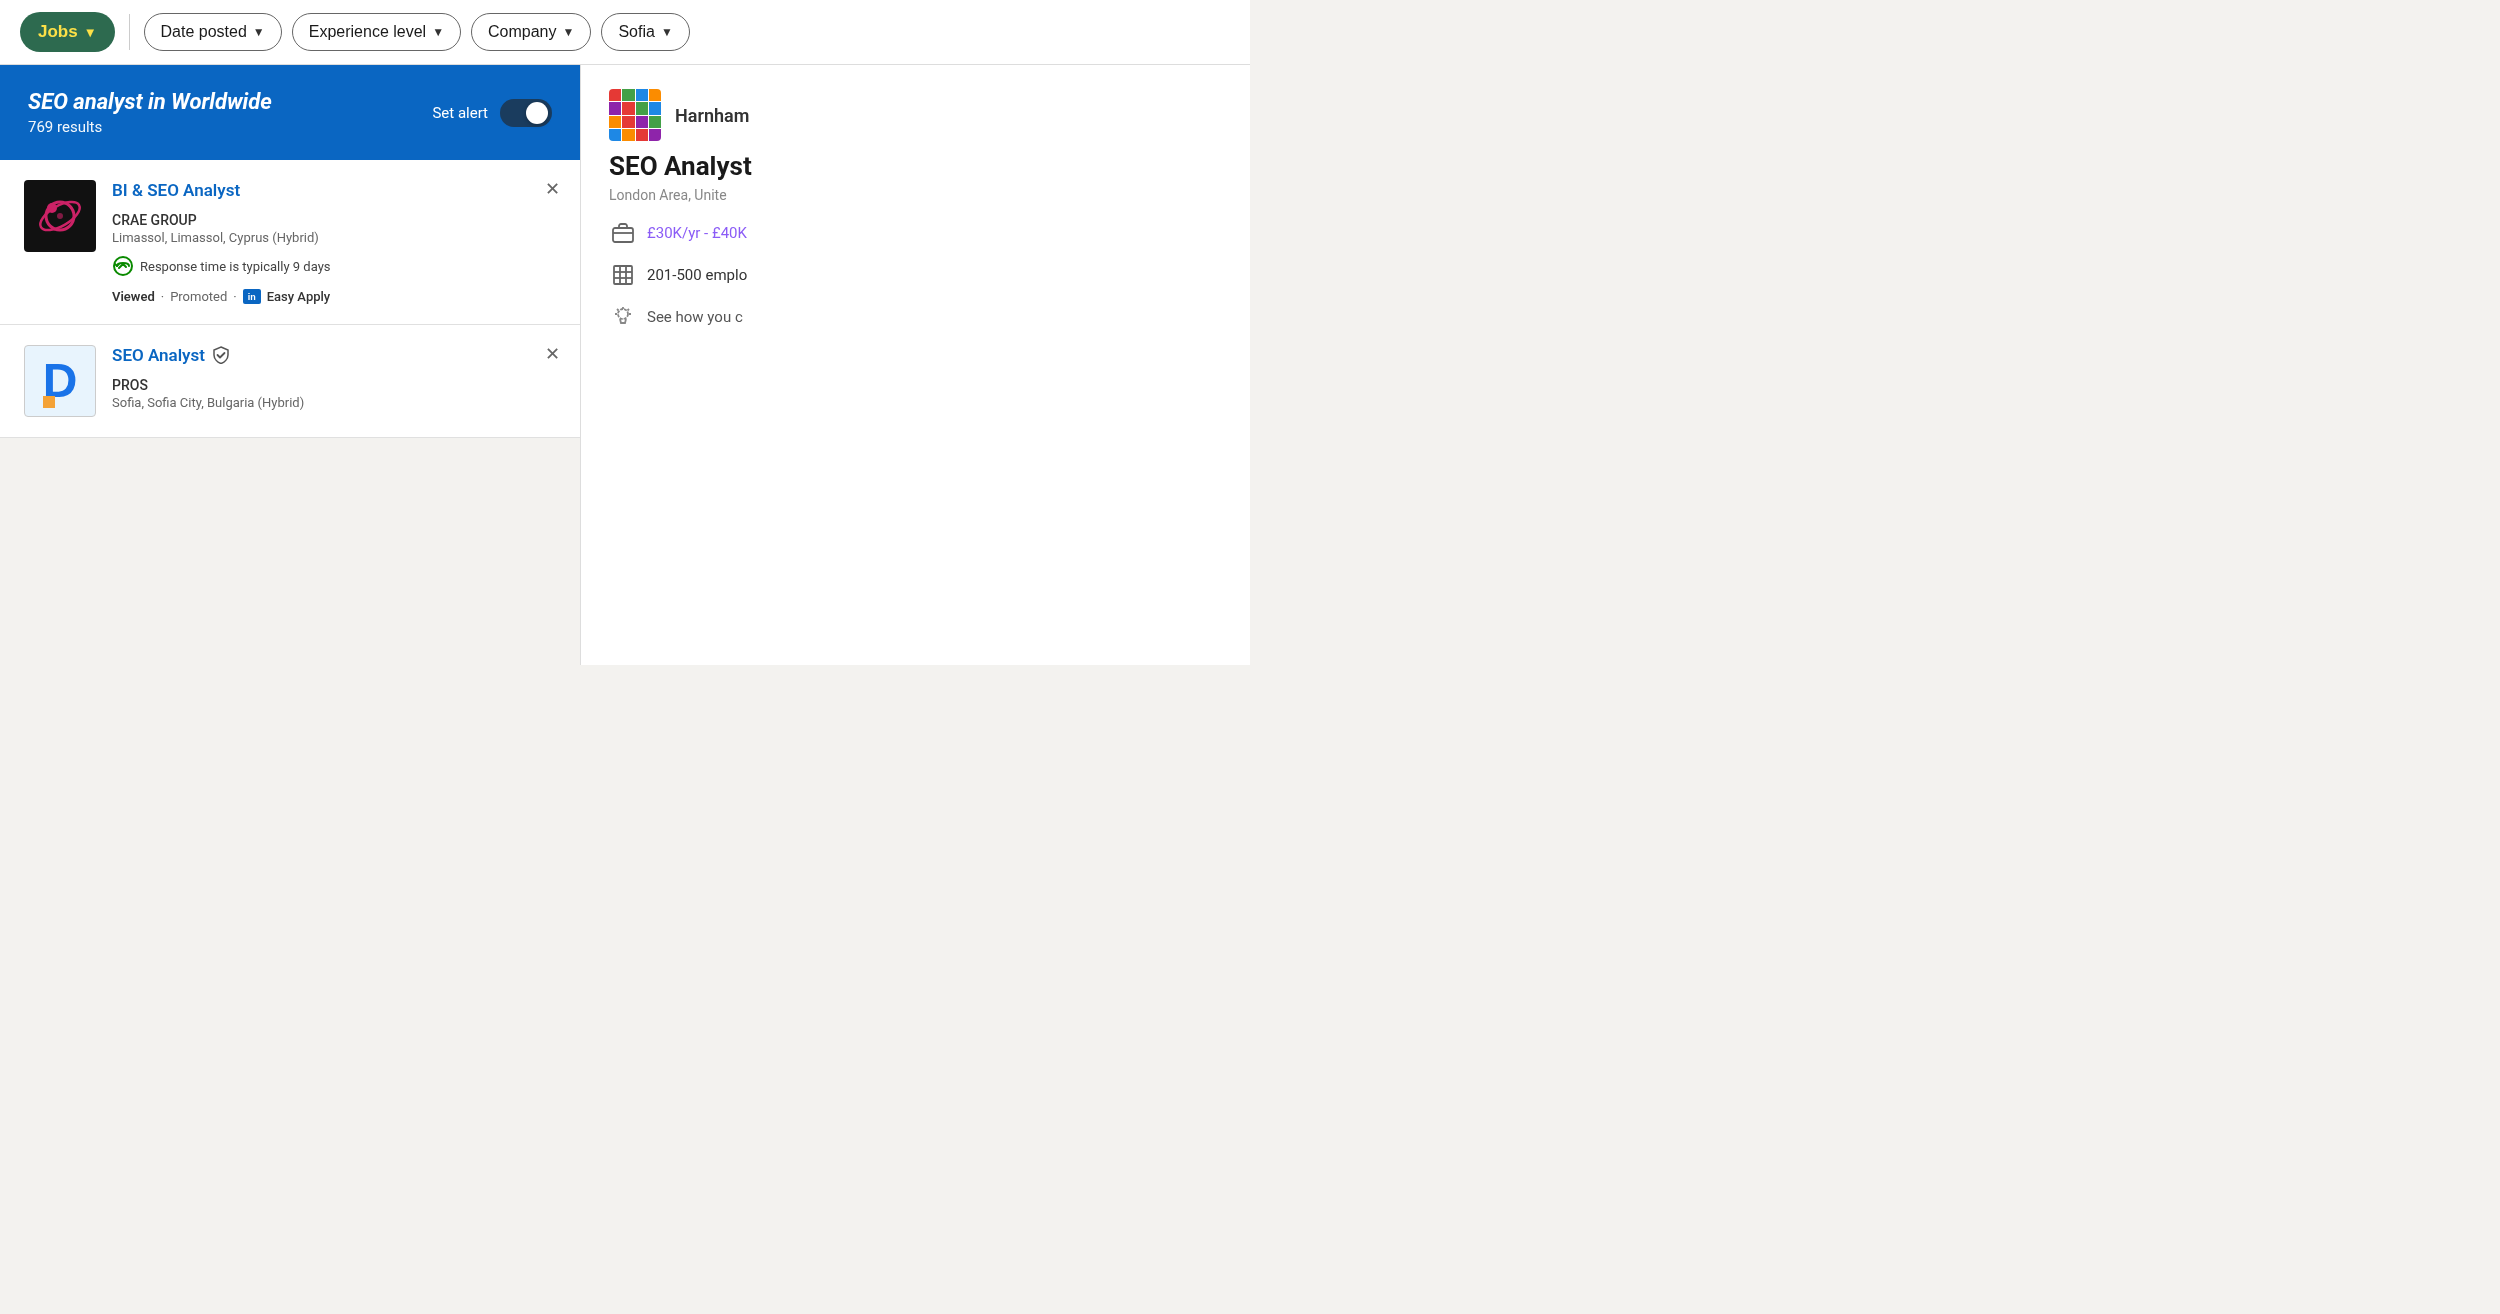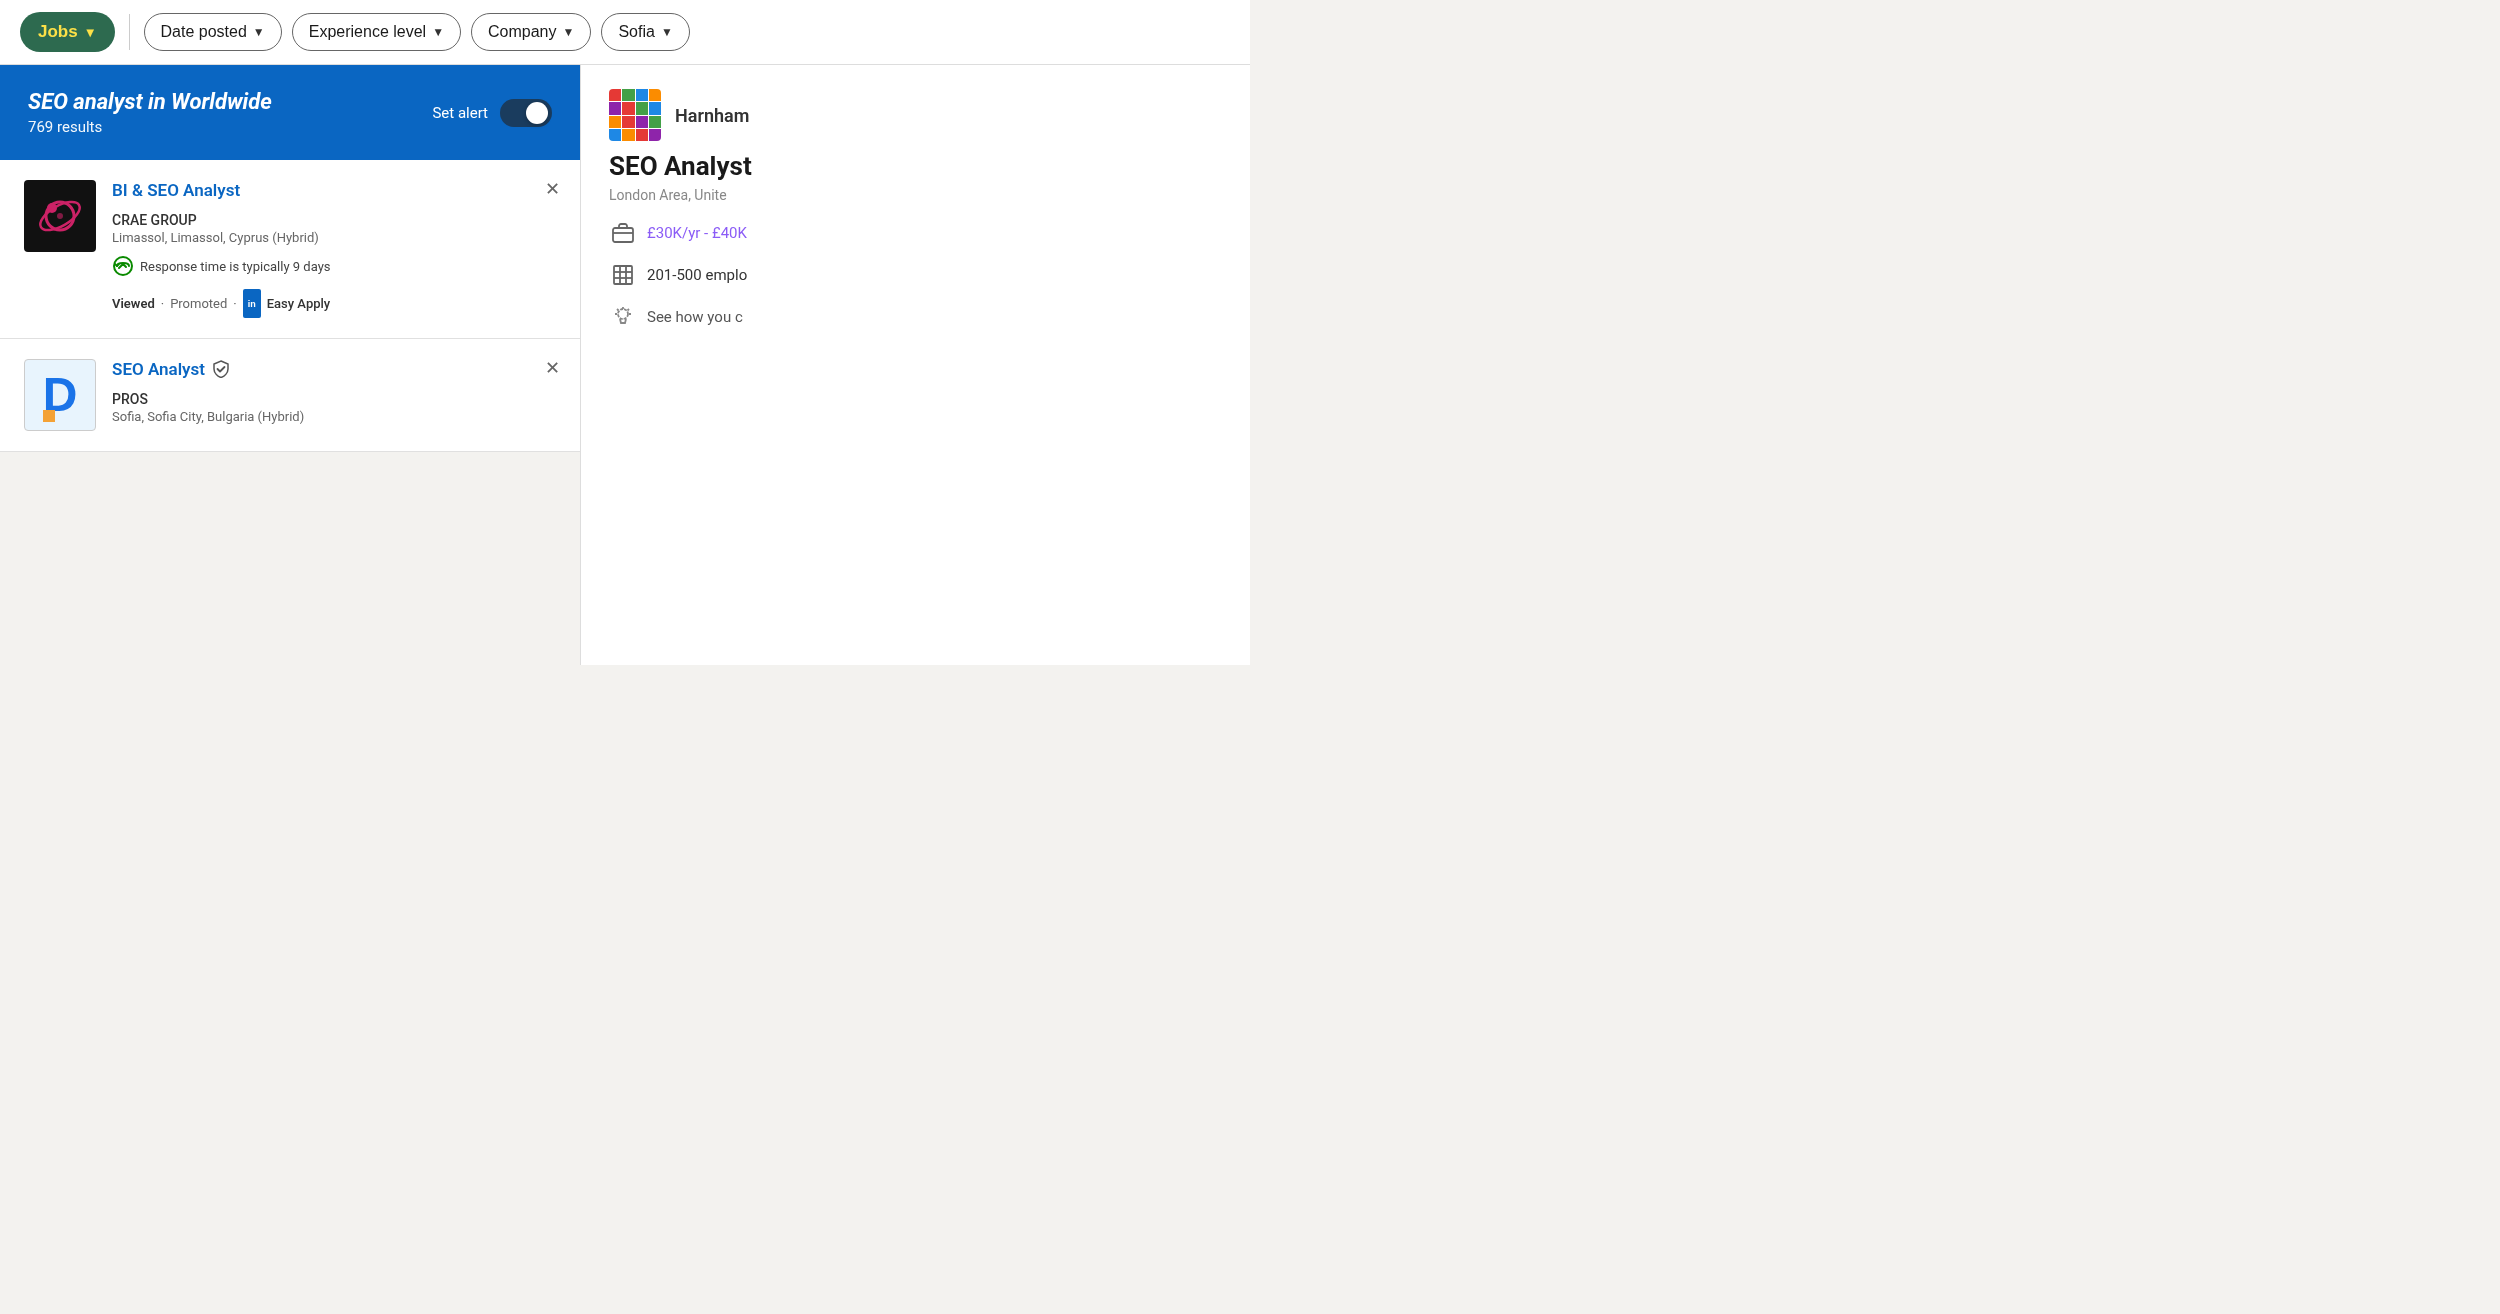--- a/index.html
+++ b/index.html
@@ -220,21 +220,21 @@
 
     .linkedin-badge {
       display: inline-flex;
       align-items: center;
       justify-content: center;
       background: #0a66c2;
       color: #fff;
       font-size: 9px;
       font-weight: 700;
       width: 18px;
-      height: 29px;
+      height: 15px;
       border-radius: 2px;
       font-family: Arial, sans-serif;
     }
 
     .dismiss-btn {
       position: absolute;
       top: 16px;
       right: 16px;
       background: none;
       border: none;

